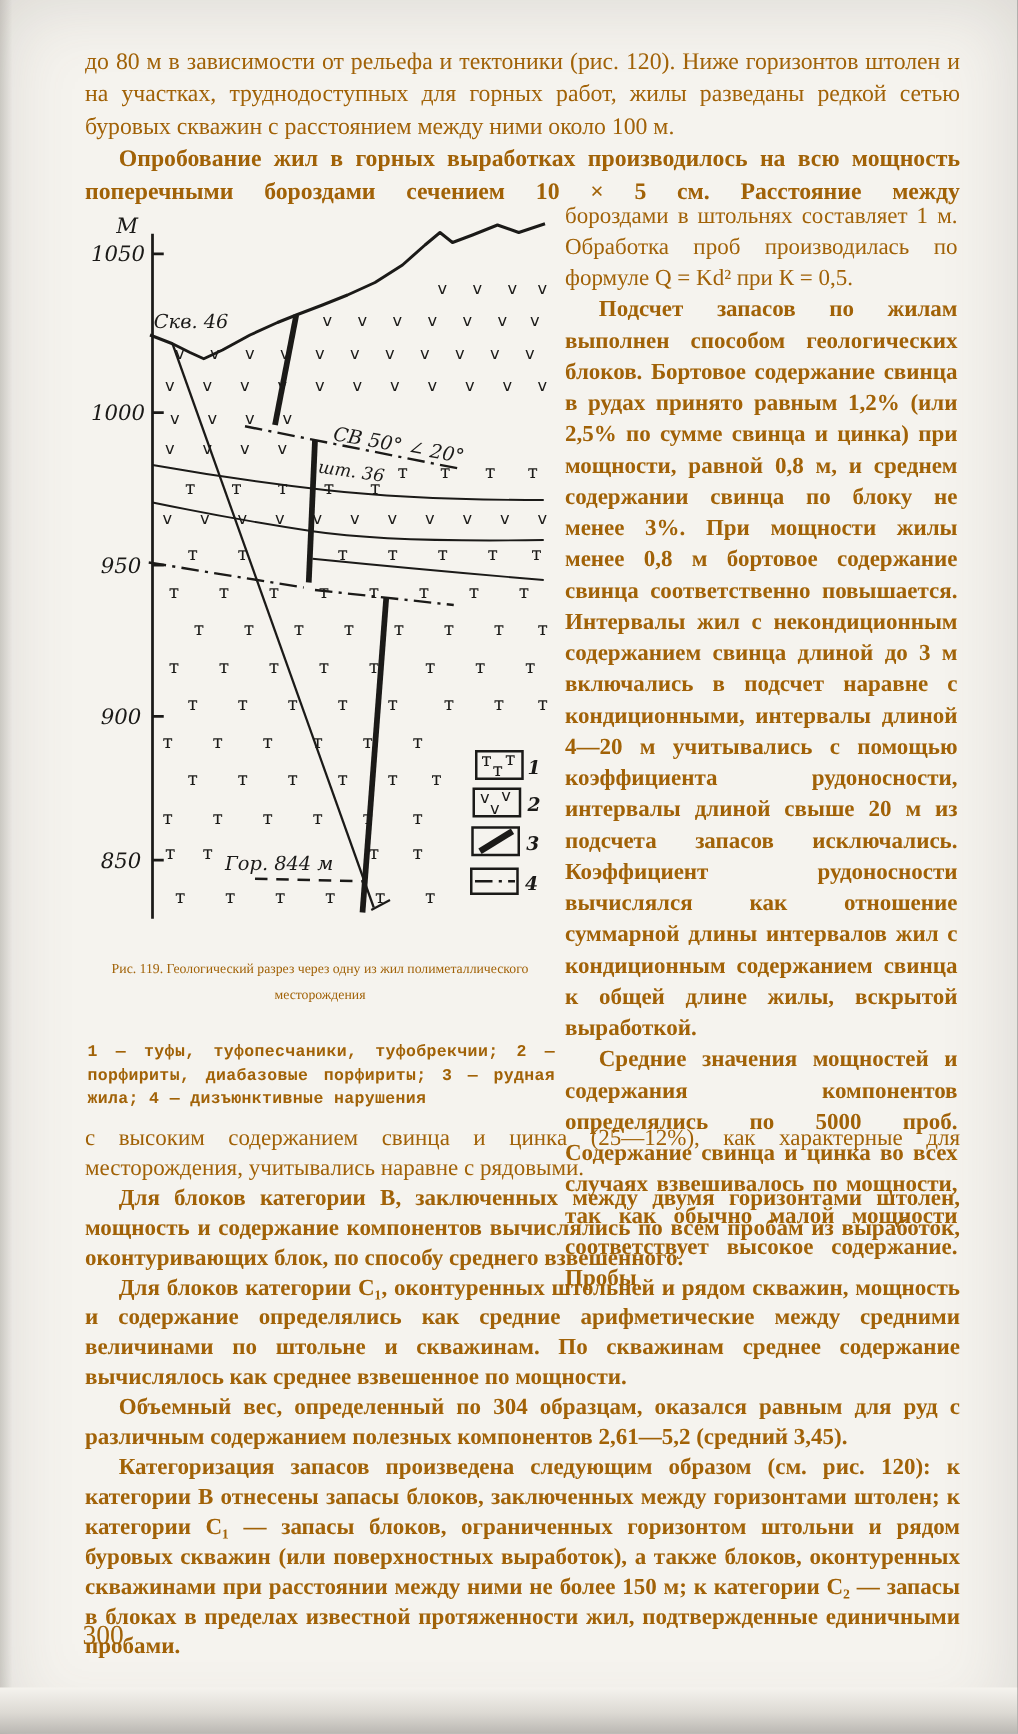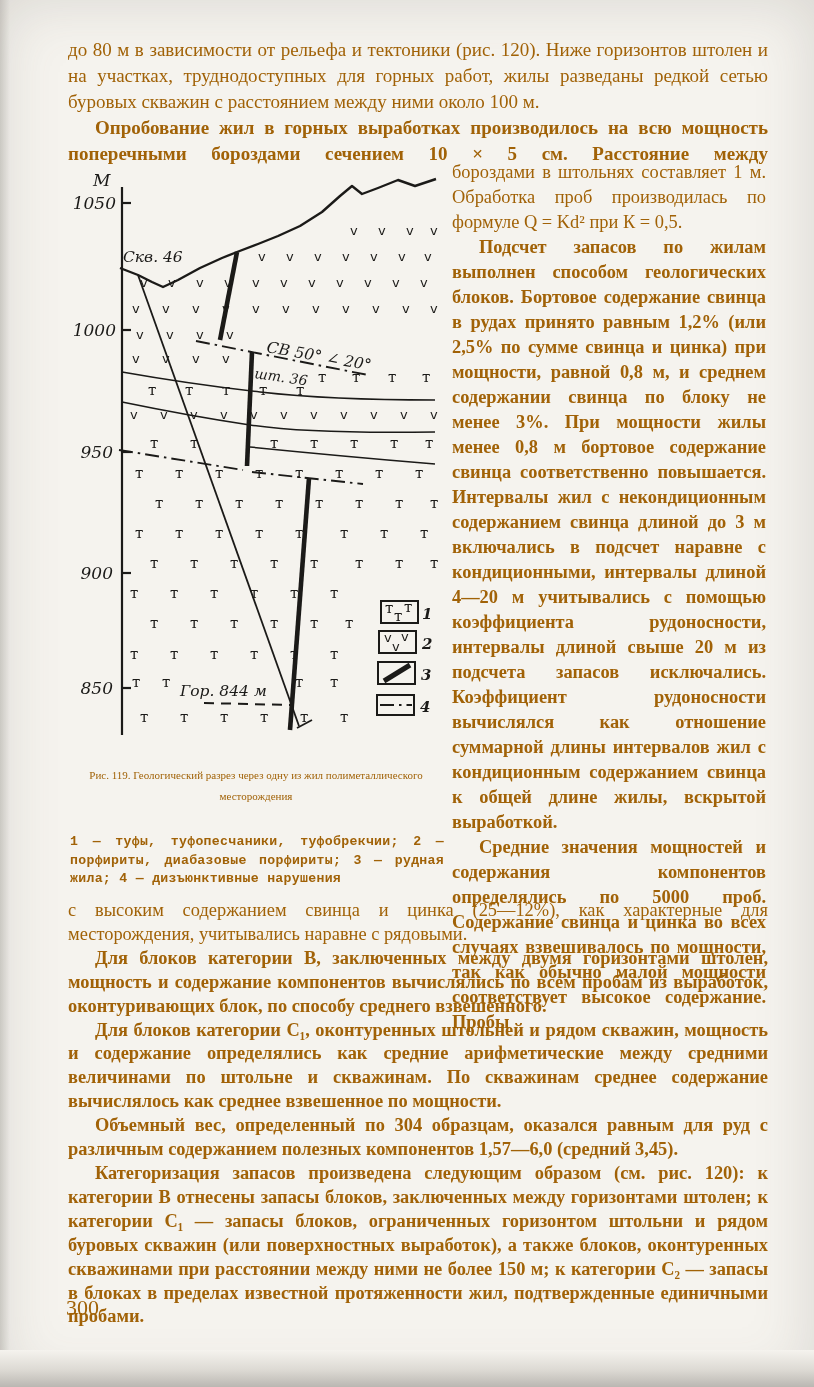--- a/index.html
+++ b/index.html
@@ -267,21 +267,21 @@
   <div id="right-col" class="tblock">
     <p>бороздами в штольнях составляет 1 м. Обработка проб производилась по формуле Q = Kd² при К = 0,5.</p>
     <p class="ind">Подсчет запасов по жилам выполнен способом геологических блоков. Бортовое содержание свинца в рудах принято равным 1,2% (или 2,5% по сумме свинца и цинка) при мощности, равной 0,8 м, и среднем содержании свинца по блоку не менее 3%. При мощности жилы менее 0,8 м бортовое содержание свинца соответственно повышается. Интервалы жил с некондиционным содержанием свинца длиной до 3 м включались в подсчет наравне с кондиционными, интервалы длиной 4—20 м учитывались с помощью коэффициента рудоносности, интервалы длиной свыше 20 м из подсчета запасов исключались. Коэффициент рудоносности вычислялся как отношение суммарной длины интервалов жил с кондиционным содержанием свинца к общей длине жилы, вскрытой выработкой.</p>
     <p class="ind spread">Средние значения мощностей и содержания компонентов определялись по 5000 проб. Содержание свинца и цинка во всех случаях взвешивалось по мощности, так как обычно малой мощности соответствует высокое содержание. Пробы</p>
   </div>
 
   <div id="bottom-block" class="tblock">
     <p>с высоким содержанием свинца и цинка (25—12%), как характерные для месторождения, учитывались наравне с рядовыми.</p>
     <p class="ind">Для блоков категории В, заключенных между двумя горизонтами штолен, мощность и содержание компонентов вычислялись по всем пробам из выработок, оконтуривающих блок, по способу среднего взвешенного.</p>
     <p class="ind">Для блоков категории С₁, оконтуренных штольней и рядом скважин, мощность и содержание определялись как средние арифметические между средними величинами по штольне и скважинам. По скважинам среднее содержание вычислялось как среднее взвешенное по мощности.</p>
-    <p class="ind">Объемный вес, определенный по 304 образцам, оказался равным для руд с различным содержанием полезных компонентов 1,57—6,0 (средний 3,45).</p>
+    <p class="ind">Объемный вес, определенный по 304 образцам, оказался равным для руд с различным содержанием полезных компонентов 2,61—5,2 (средний 3,45).</p>
     <p class="ind">Категоризация запасов произведена следующим образом (см. рис. 120): к категории В отнесены запасы блоков, заключенных между горизонтами штолен; к категории С₁ — запасы блоков, ограниченных горизонтом штольни и рядом буровых скважин (или поверхностных выработок), а также блоков, оконтуренных скважинами при расстоянии между ними не более 150 м; к категории С₂ — запасы в блоках в пределах известной протяженности жил, подтвержденные единичными пробами.</p>
   </div>
 
   <div id="page-number">300</div>
 
   <div id="left-scan-shade"></div>
   <div id="bottom-scan-band"></div>
 </div>
 
 </body></html>

